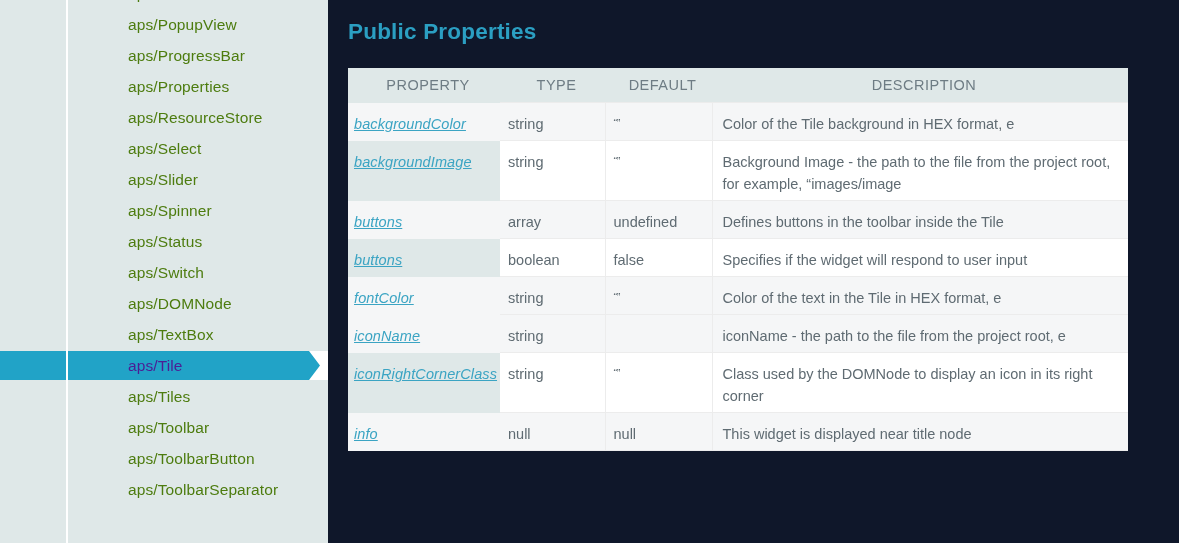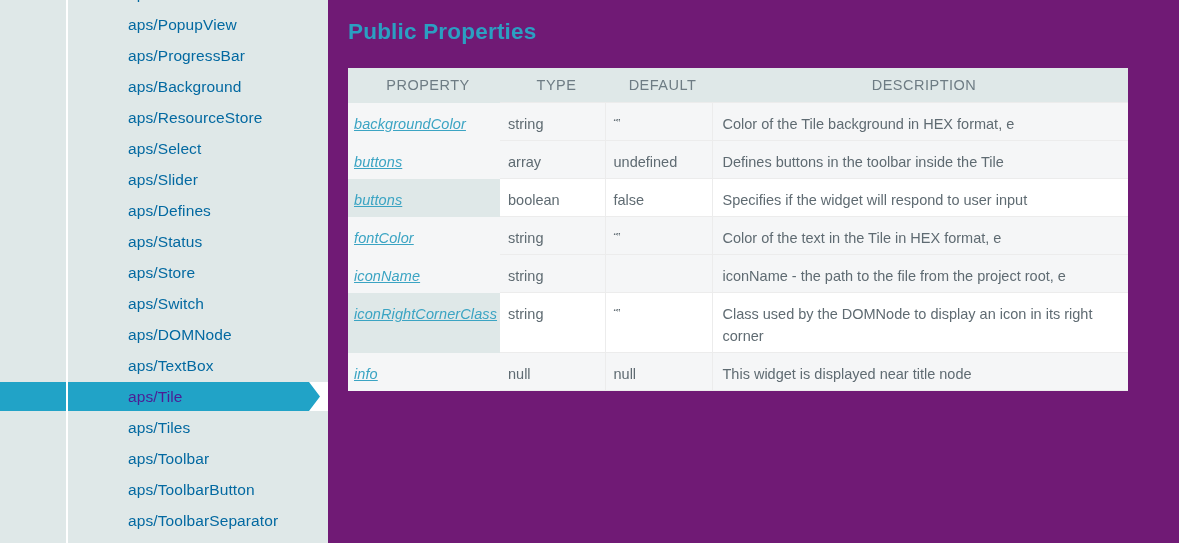--- a/index.html
+++ b/index.html
@@ -53,21 +53,21 @@
     height: 29px;
     margin-bottom: 2px;
     background: #dfe8e8;
     display: flex;
     align-items: center;
     box-sizing: border-box;
   }
   .sidebar-item .label {
     padding-left: 128px;
     font-size: 15.5px;
-    color: #0369a1;
+    color: #4d7c0f;
     letter-spacing: 0.1px;
     line-height: 29px;
     white-space: nowrap;
   }
   .sidebar-item.active {
     background: #21a3c7;
   }
   .sidebar-item.active .label {
     color: #4c1d95;
   }
@@ -83,21 +83,21 @@
   }
   .sidebar-item:not(.active) .notch { display: none; }
 
   
   .content {
     position: absolute;
     left: 328px;
     top: 0;
     width: 851px;
     height: 543px;
-    background: #701a75;
+    background: #0f172a;
     overflow: hidden;
   }
 
   .page-title {
     position: absolute;
     left: 20px;
     top: 19px;
     font-size: 22.5px;
     font-weight: bold;
     color: #2b9fc2;
@@ -187,39 +187,36 @@
         <div class="sidebar-item">
           <span class="label">aps/Pie</span>
         </div>
         <div class="sidebar-item">
           <span class="label">aps/PopupView</span>
         </div>
         <div class="sidebar-item">
           <span class="label">aps/ProgressBar</span>
         </div>
         <div class="sidebar-item">
-          <span class="label">aps/Background</span>
+          <span class="label">aps/Properties</span>
         </div>
         <div class="sidebar-item">
           <span class="label">aps/ResourceStore</span>
         </div>
         <div class="sidebar-item">
           <span class="label">aps/Select</span>
         </div>
         <div class="sidebar-item">
           <span class="label">aps/Slider</span>
         </div>
         <div class="sidebar-item">
-          <span class="label">aps/Defines</span>
+          <span class="label">aps/Spinner</span>
         </div>
         <div class="sidebar-item">
           <span class="label">aps/Status</span>
-        </div>
-        <div class="sidebar-item">
-          <span class="label">aps/Store</span>
         </div>
         <div class="sidebar-item">
           <span class="label">aps/Switch</span>
         </div>
         <div class="sidebar-item">
           <span class="label">aps/DOMNode</span>
         </div>
         <div class="sidebar-item">
           <span class="label">aps/TextBox</span>
         </div>
@@ -260,20 +257,26 @@
             <th>DESCRIPTION</th>
           </tr>
       </thead>
       <tbody id="body-rows">
           <tr class="odd">
             <td class="prop"><span class="prop-link">backgroundColor</span></td>
             <td class="type">string</td>
             <td class="def"><span class="empty-str">“”</span></td>
             <td class="desc">Color of the Tile background in HEX format, e</td>
           </tr>
+          <tr class="even">
+            <td class="prop"><span class="prop-link">backgroundImage</span></td>
+            <td class="type">string</td>
+            <td class="def"><span class="empty-str">“”</span></td>
+            <td class="desc">Background Image - the path to the file from the project root, for example, “images/image</td>
+          </tr>
           <tr class="odd">
             <td class="prop"><span class="prop-link">buttons</span></td>
             <td class="type">array</td>
             <td class="def">undefined</td>
             <td class="desc">Defines buttons in the toolbar inside the Tile</td>
           </tr>
           <tr class="even">
             <td class="prop"><span class="prop-link">buttons</span></td>
             <td class="type">boolean</td>
             <td class="def">false</td>

